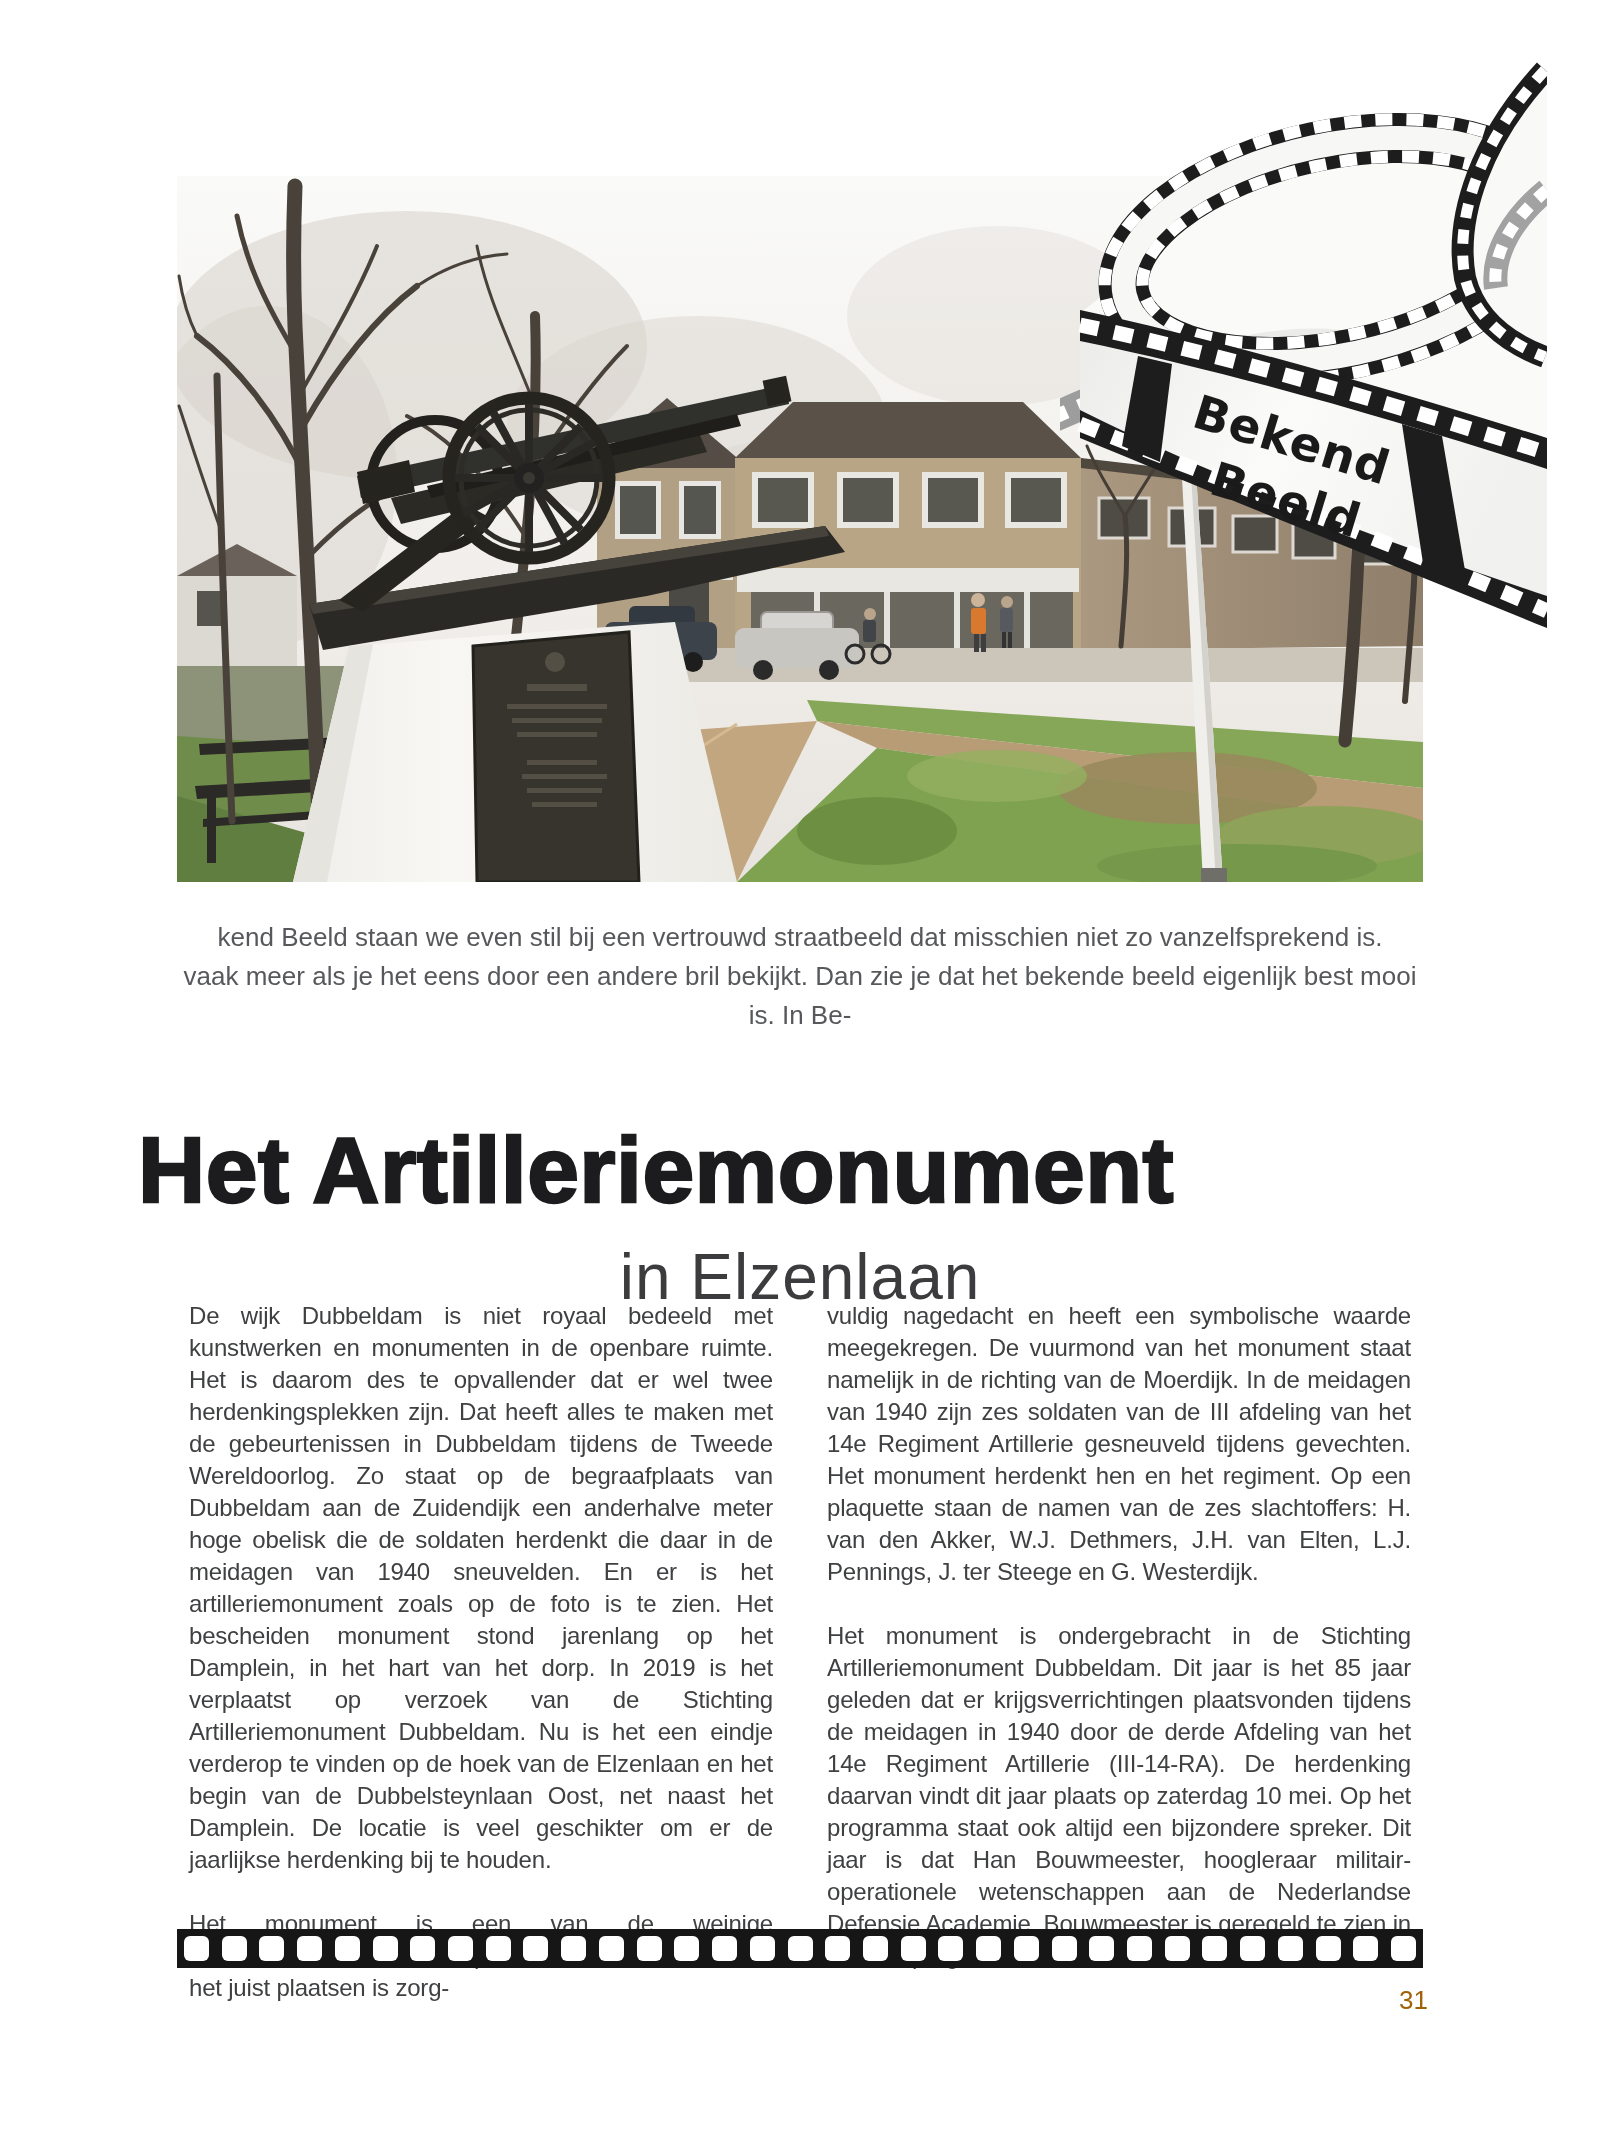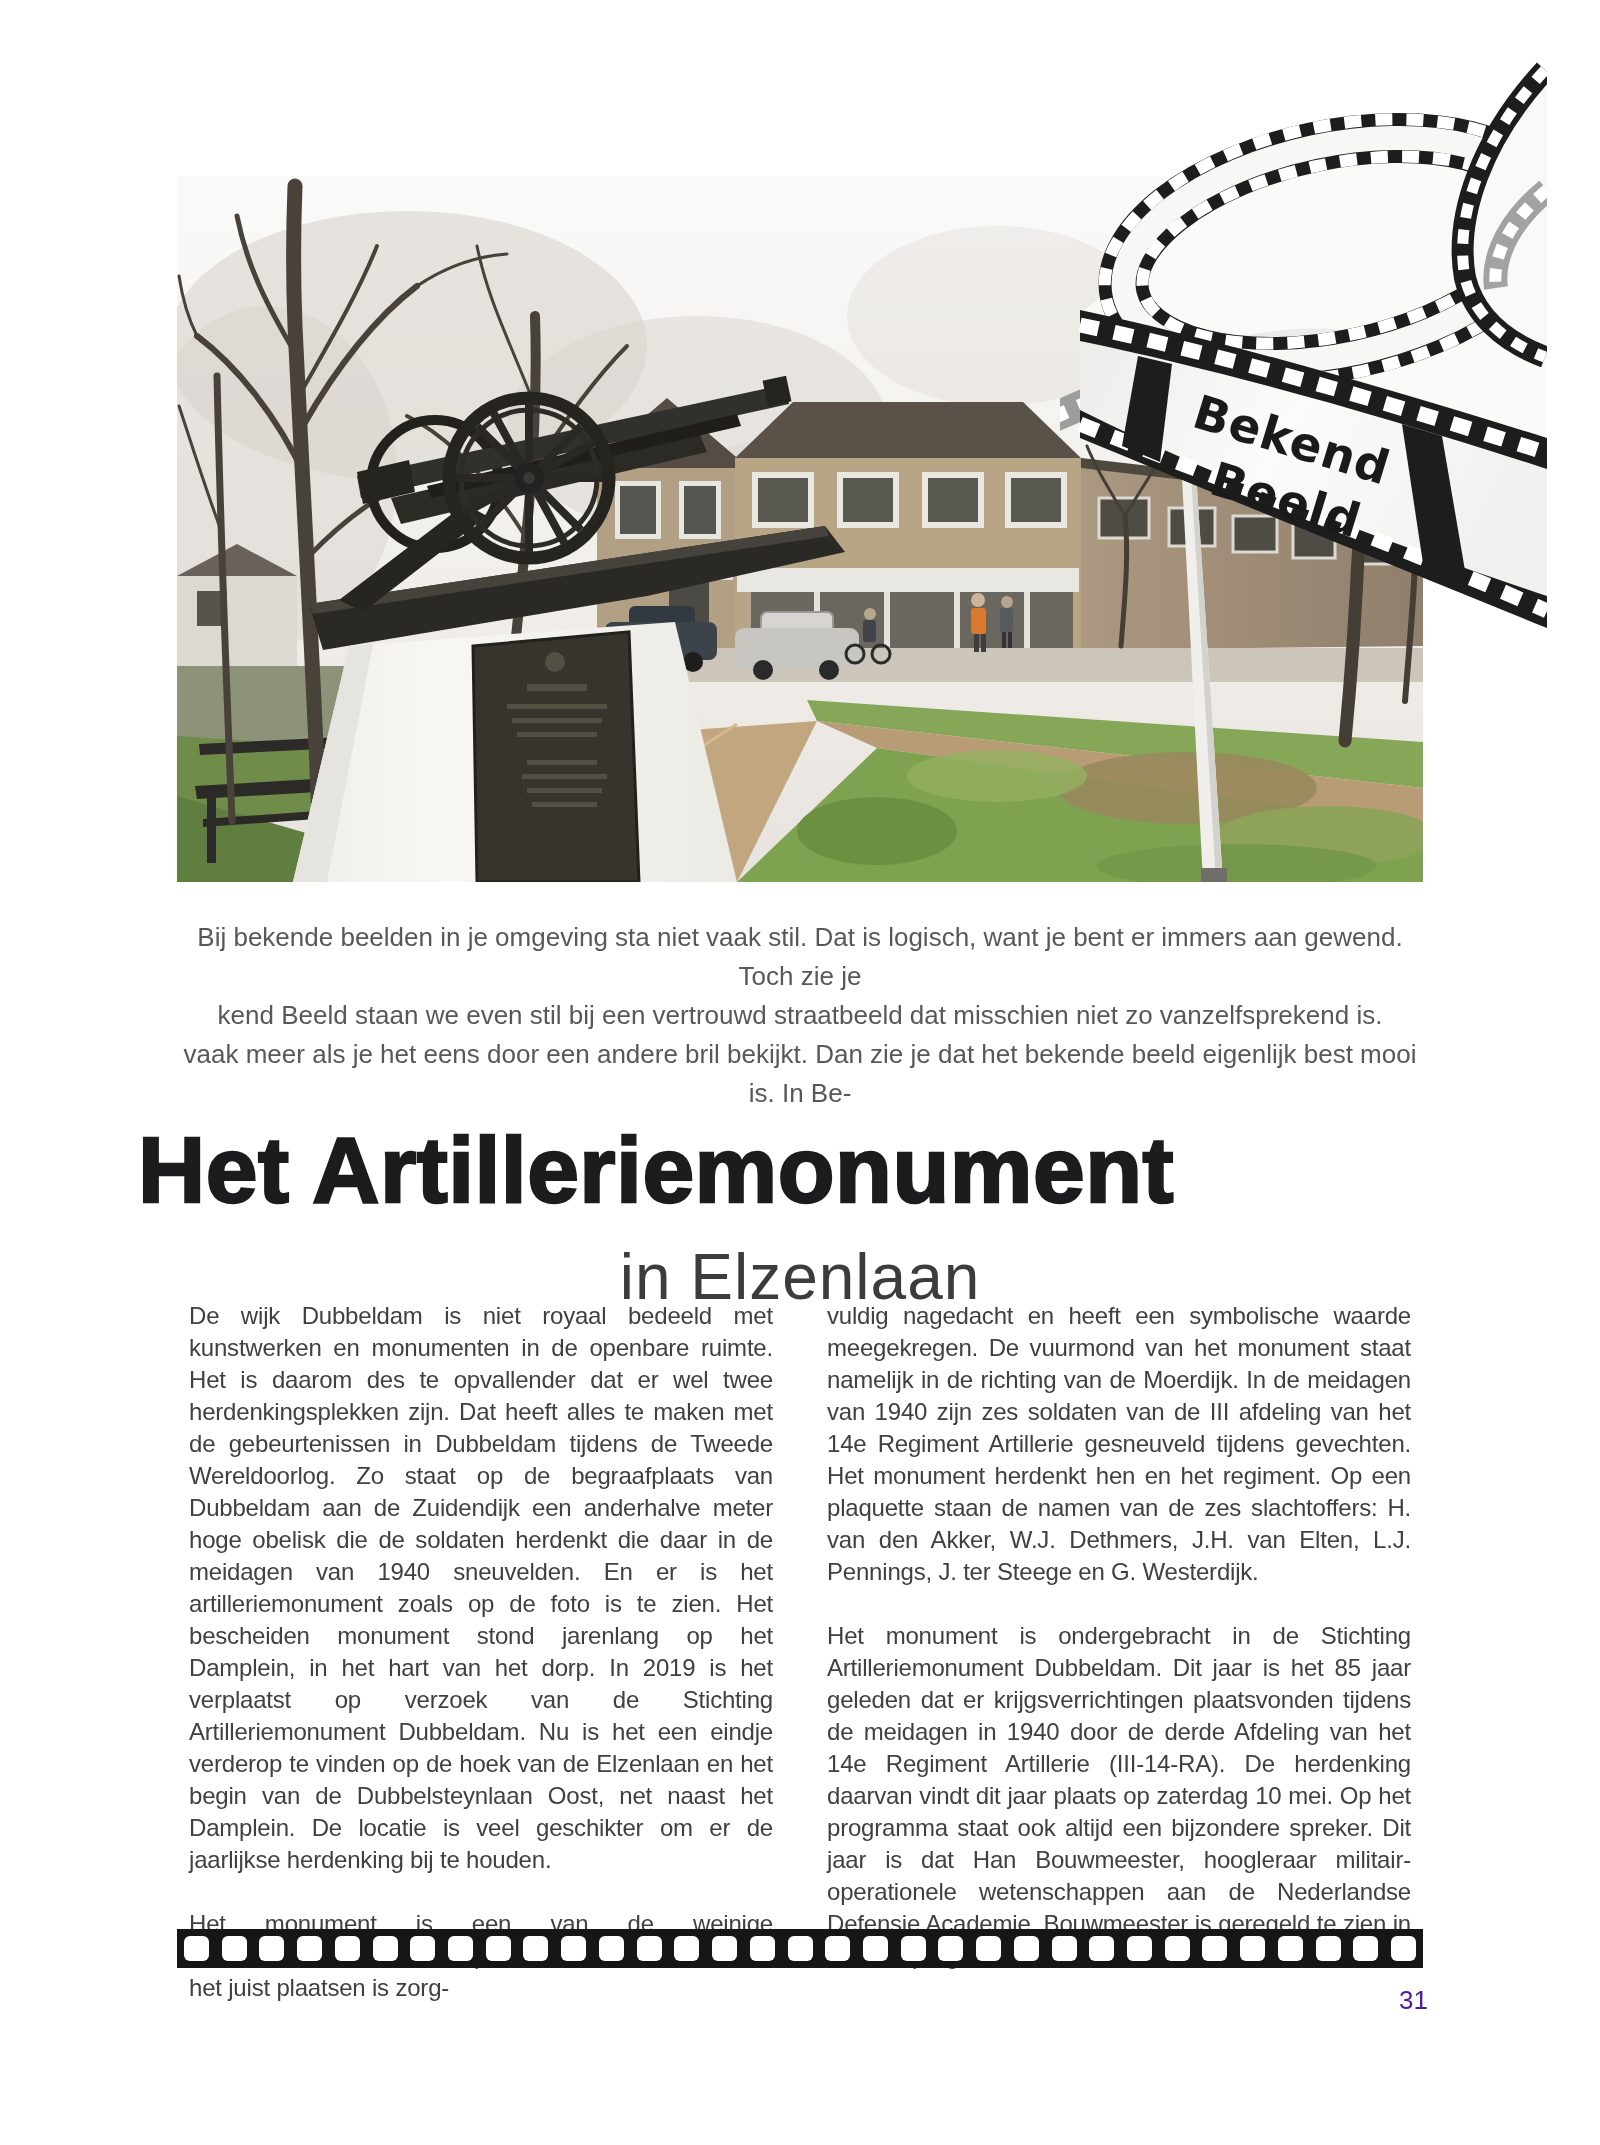--- a/index.html
+++ b/index.html
@@ -16,21 +16,21 @@
   .subtitle{position:absolute;left:0;top:1192px;width:1600px;text-align:center;
          font-size:64px;line-height:64px;font-weight:400;color:#3c3c3e;letter-spacing:1px;}
   .columns{position:absolute;left:177px;top:1288px;width:1246px;display:flex;gap:30px;}
   .col{width:608px;font-size:24px;line-height:32px;color:#3f4042;text-align:justify;
        letter-spacing:-0.2px;}
   .col p{margin:12px;}
   .col p + p{margin-top:32px;}
   .film-bar{position:absolute;left:177px;top:1929px;width:1246px;height:39px;background:#161616;
         display:flex;align-items:center;justify-content:space-between;padding:0 7px;box-sizing:border-box;}
   .film-bar .hole{width:25px;height:25px;background:#ffffff;border-radius:6px;flex:0 0 auto;}
-  .page-number{position:absolute;top:1985px;right:172px;font-size:26px;color:#4c1d95;}
+  .page-number{position:absolute;top:1985px;right:172px;font-size:26px;color:#a16207;}
   .band-text{font-family:"DejaVu Sans",sans-serif;font-weight:bold;fill:#1a1a1a;letter-spacing:1px;}
 </style>
 </head>
 <body>
 
 <div class="page">
 
   <div class="photo">
     <svg width="1246" height="706" viewBox="0 0 1246 706" xmlns="http://www.w3.org/2000/svg">
       <defs>
@@ -289,21 +289,20 @@
     <g>
       <path d="M 487 8 C 420 78 390 158 402 222 C 412 262 442 290 487 306 Z" fill="#f9f9f8"></path>
       <path d="M 487 132 C 455 158 431 194 436 230" fill="none" stroke="#a2a2a2" stroke-width="24"></path>
       <path d="M 487 132 C 455 158 431 194 436 230" fill="none" stroke="#ffffff" stroke-width="12" stroke-dasharray="13 11"></path>
       <path d="M 485 12 C 422 80 394 158 405 220 C 414 256 442 283 485 299" fill="none" stroke="#1d1d1d" stroke-width="22"></path>
       <path d="M 485 12 C 422 80 394 158 405 220 C 414 256 442 283 485 299" fill="none" stroke="#ffffff" stroke-width="11" stroke-dasharray="14 12"></path>
     </g>
   </svg>
 
   <div class="intro">
-    <div>Bij bekende beelden in je omgeving sta niet vaak stil. Dat is logisch, want je bent er immers aan gewend. Toch zie je</div>
     <div>kend Beeld staan we even stil bij een vertrouwd straatbeeld dat misschien niet zo vanzelfsprekend is.</div>
     <div>vaak meer als je het eens door een andere bril bekijkt. Dan zie je dat het bekende beeld eigenlijk best mooi is. In Be-</div>
   </div>
 
   <h1 class="title">Het Artilleriemonument</h1>
   <h2 class="subtitle">in Elzenlaan</h2>
 
   <div class="columns">
     <div class="col">
       <p>De wijk Dubbeldam is niet royaal bedeeld met kunstwerken en monumenten in de openbare ruimte. Het is daarom des te opvallender dat er wel twee herdenkingsplekken zijn. Dat heeft alles te maken met de gebeurtenissen in Dubbeldam tijdens de Tweede Wereldoorlog. Zo staat op de begraafplaats van Dubbeldam aan de Zuidendijk een anderhalve meter hoge obelisk die de soldaten herdenkt die daar in de meidagen van 1940 sneuvelden. En er is het artilleriemonument zoals op de foto is te zien. Het bescheiden monument stond jarenlang op het Damplein, in het hart van het dorp. In 2019 is het verplaatst op verzoek van de Stichting Artilleriemonument Dubbeldam. Nu is het een eindje verderop te vinden op de hoek van de Elzenlaan en het begin van de Dubbelsteynlaan Oost, net naast het Damplein. De locatie is veel geschikter om er de jaarlijkse herdenking bij te houden.</p>

